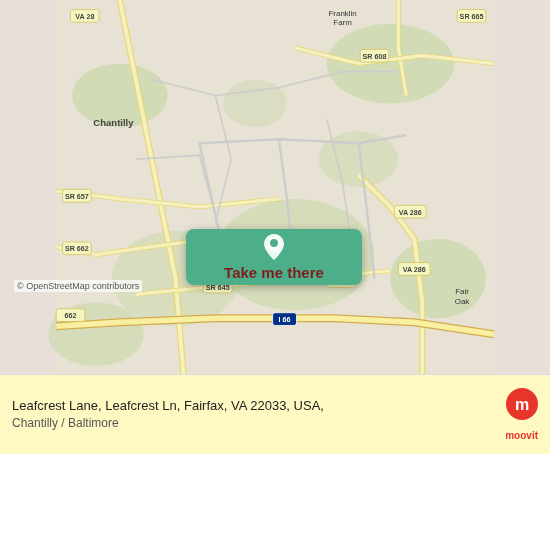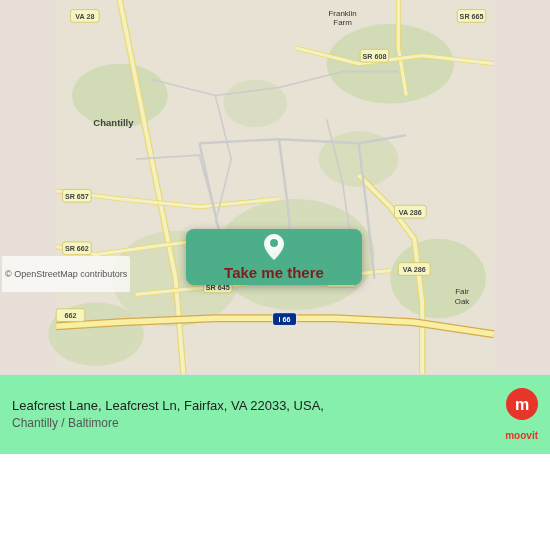--- a/index.html
+++ b/index.html
@@ -16,21 +16,21 @@
       height: 374px;
       position: relative;
       overflow: hidden;
       background-color: #e8e0d8;
     }
 
     
     #info-bar {
       width: 550px;
       height: 80px;
-      background: #86efac;
+      background: #fef9c3;
       display: flex;
       align-items: center;
       padding: 8px 12px;
       border-top: 1px solid #ddd;
       gap: 8px;
     }
 
     #address-text {
       flex: 1;
       font-size: 13px;
@@ -60,25 +60,25 @@
       justify-content: center;
       cursor: pointer;
       box-shadow: 0 2px 8px rgba(0,0,0,0.3);
       gap: 4px;
     }
 
     
     .osm-attribution {
       position: absolute;
       bottom: 82px;
-      left: 2px;
+      left: 14px;
       font-size: 9px;
       color: #555;
       background: rgba(255,255,255,0.7);
-      padding: 13px 3px;
+      padding: 1px 3px;
       border-radius: 2px;
     }
 
     
     .map-svg {
       position: absolute;
       top: 0; left: 0;
       width: 100%;
       height: 100%;
     }

